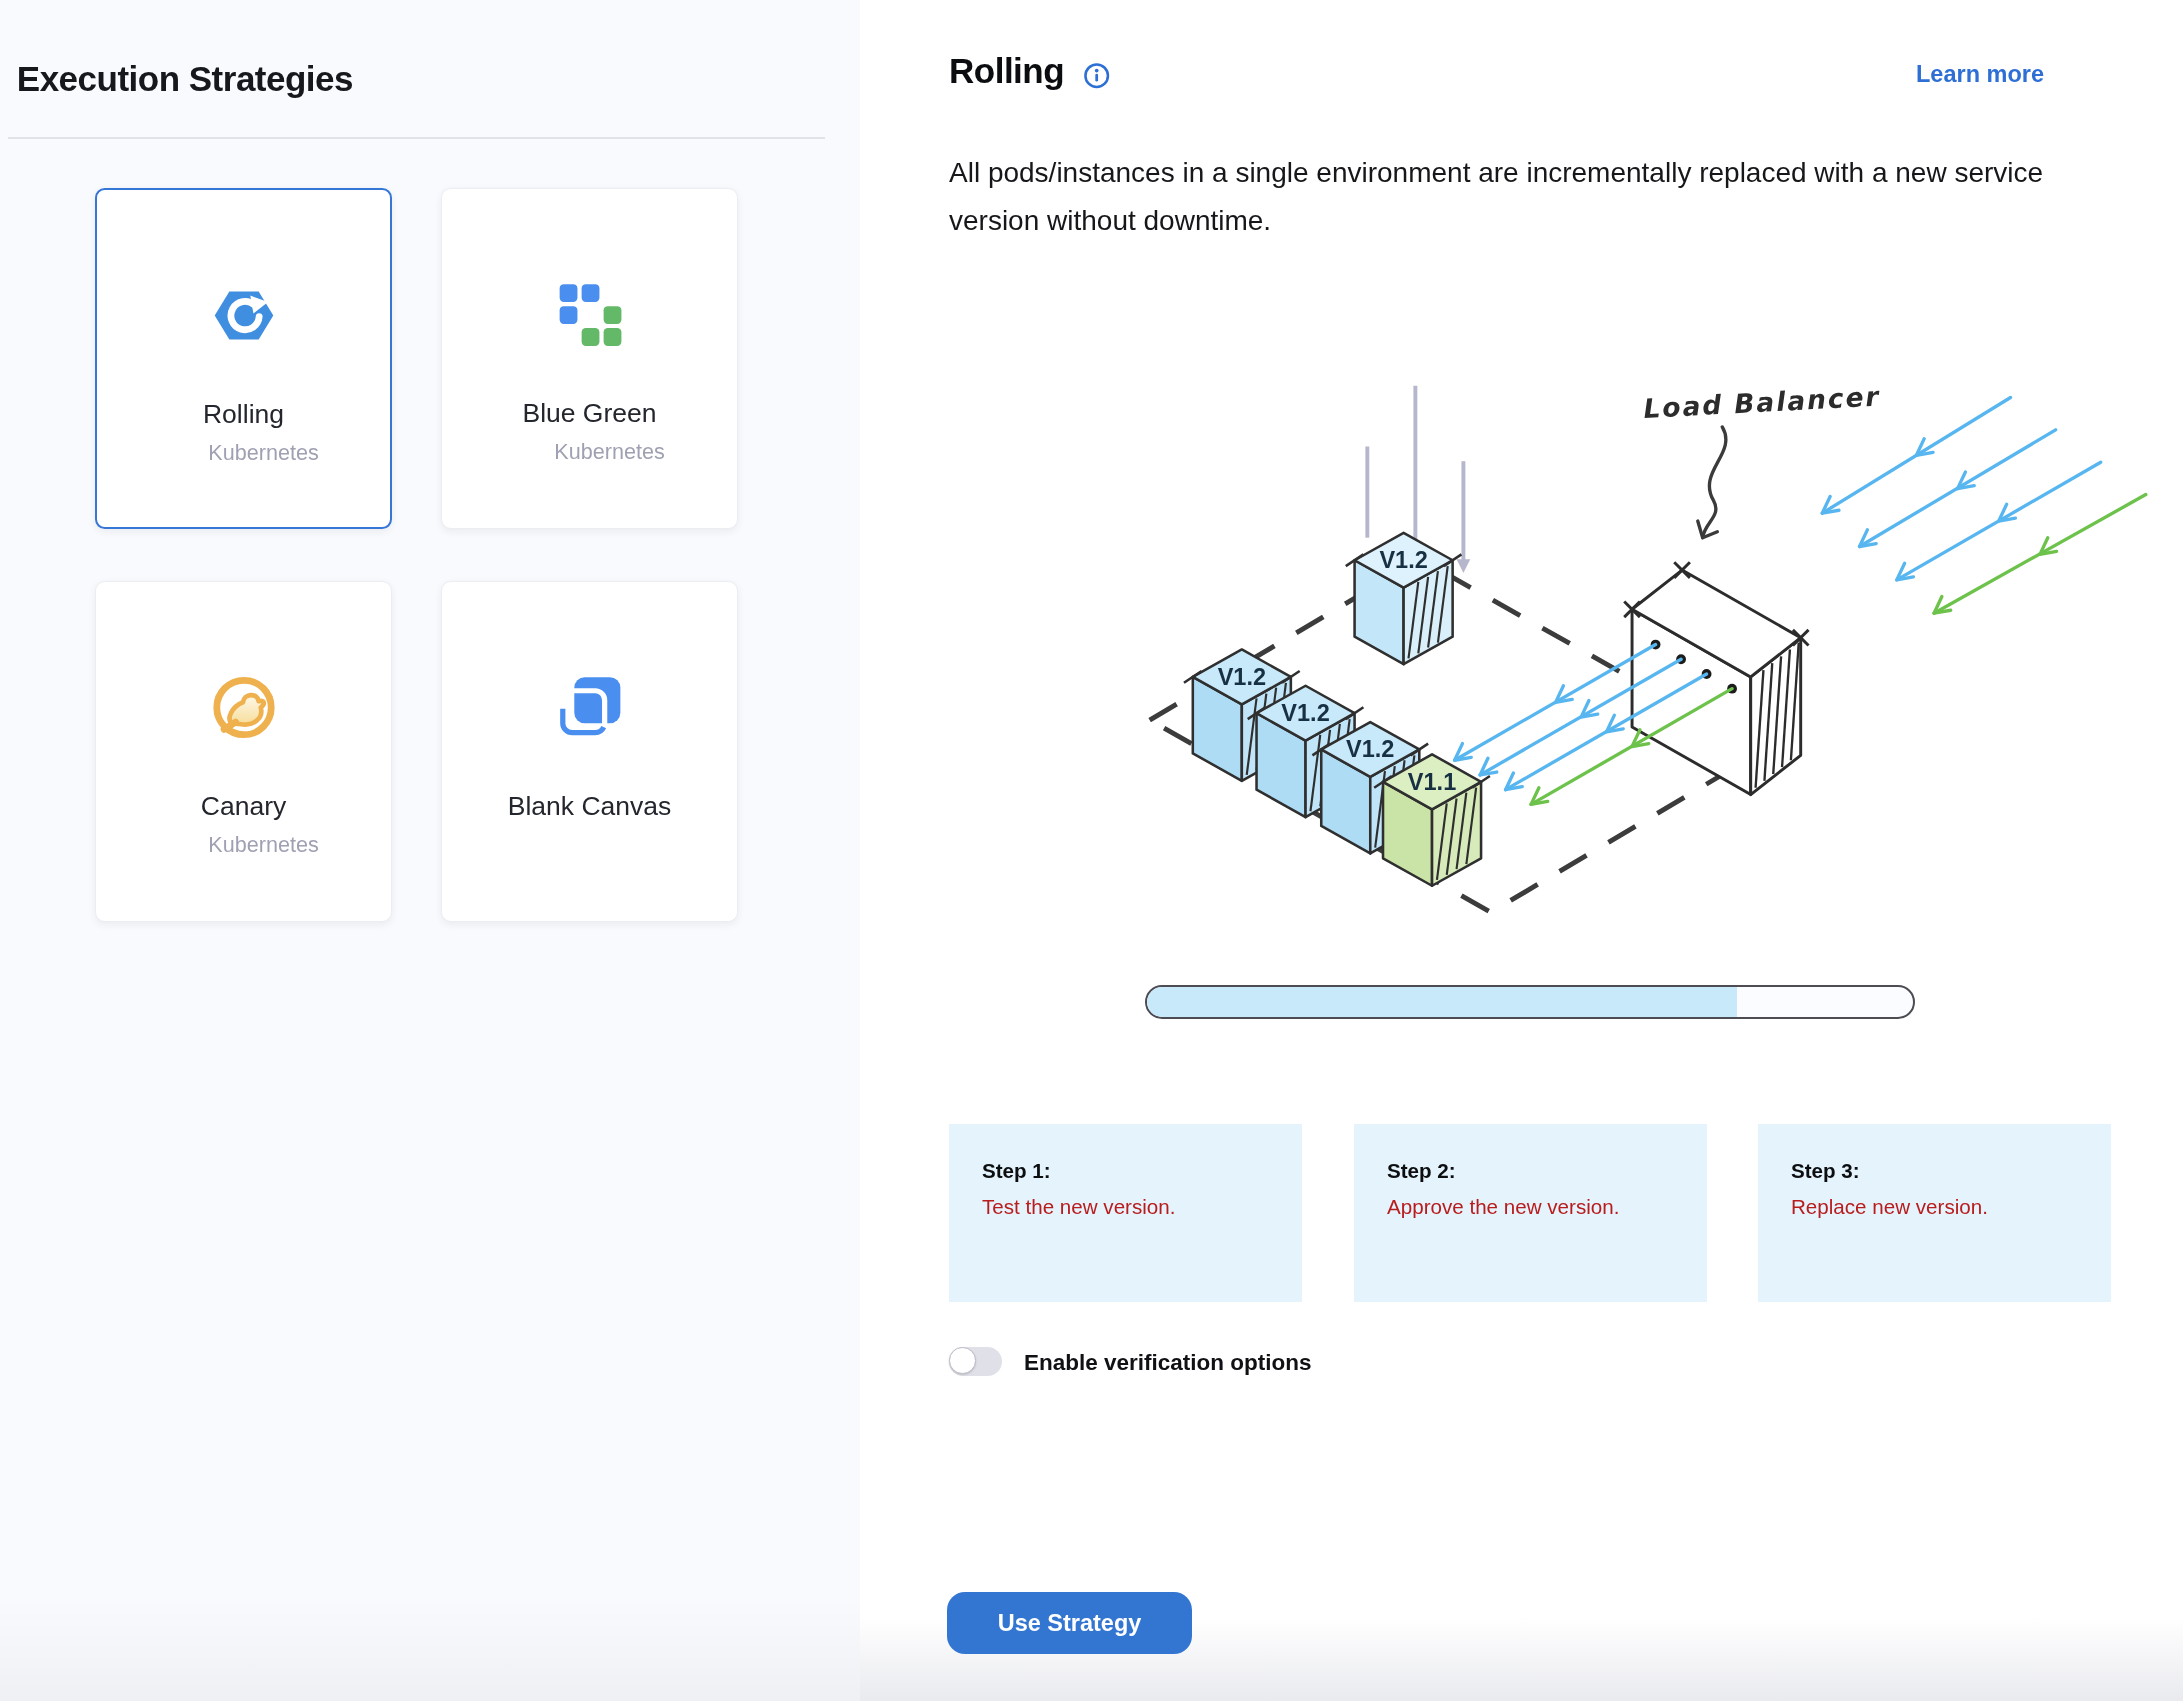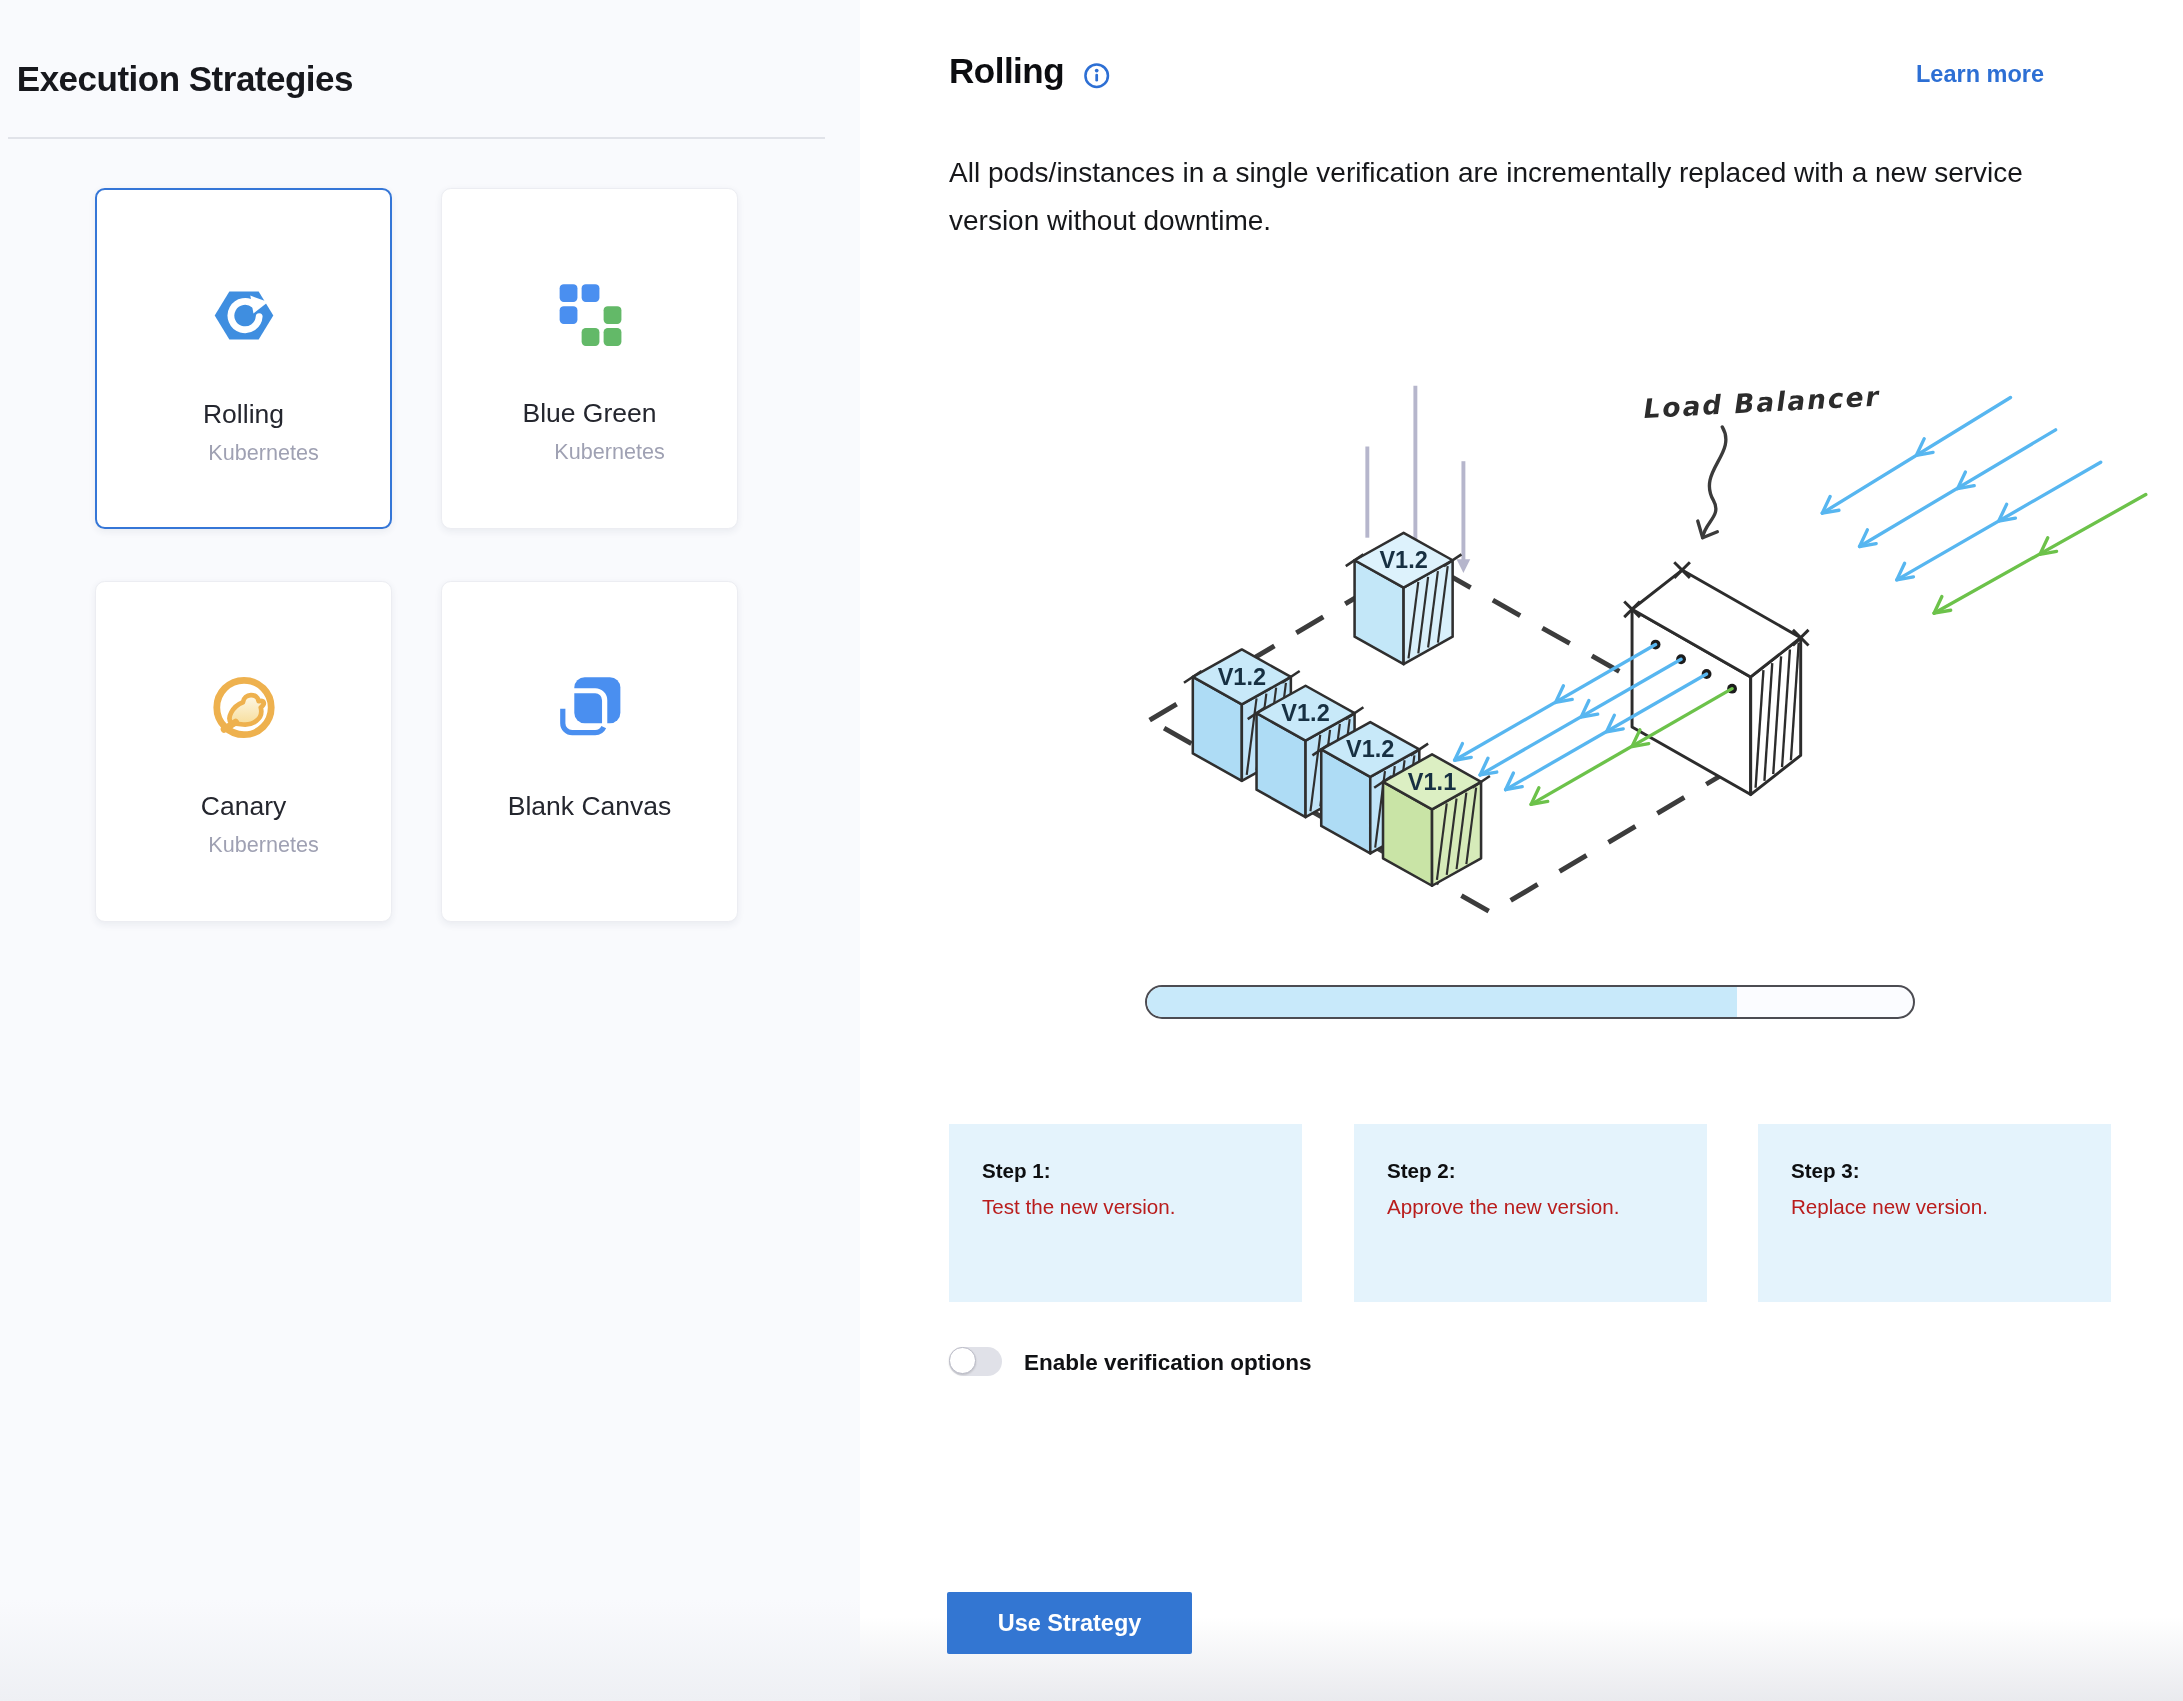--- a/index.html
+++ b/index.html
@@ -75,21 +75,21 @@
   .toggle-knob{
     position:absolute;left:0px;top:0px;width:26.5px;height:26.5px;border-radius:50%;
     background:#ffffff;border:1.5px solid #b9bac6;box-sizing:border-box;
     box-shadow:0 1px 2px rgba(0,0,0,.15);
   }
   .toggle-label{
     position:absolute;left:164px;top:1350px;font-size:22.5px;font-weight:700;color:#101114;
   }
   .use-strategy-btn{
     position:absolute;left:87px;top:1592px;width:245px;height:62px;
-    background:#3376d2;border:none;border-radius:2px;cursor:pointer;
+    background:#3376d2;border:none;border-radius:18px;cursor:pointer;
     color:#ffffff;font-size:23.5px;font-weight:700;font-family:"Liberation Sans",sans-serif;
   }
   .sketch-text{
     font-family:"DejaVu Sans",sans-serif;font-style:italic;font-weight:600;
     letter-spacing:2px;fill:#2c2c2c;font-size:27px;
   }
   .cube-label{font-size:24px;font-weight:700;fill:#173042;text-anchor:middle;
     font-family:"Liberation Sans",sans-serif;}
 </style>
 </head>
@@ -171,21 +171,21 @@
     <span class="info-icon">
       <svg viewBox="0 0 28 28">
         <circle cx="14" cy="14" r="11.5" fill="none" stroke="#2d6fd4" stroke-width="2.6"></circle>
         <circle cx="14" cy="8.8" r="1.9" fill="#2d6fd4"></circle>
         <rect x="12.6" y="12" width="2.8" height="8" rx="1.4" fill="#2d6fd4"></rect>
       </svg>
     </span>
 
     <a class="learn-more">Learn more</a>
 
-    <p class="detail-desc">All pods/instances in a single verification are incrementally replaced with a new service version without downtime.</p>
+    <p class="detail-desc">All pods/instances in a single environment are incrementally replaced with a new service version without downtime.</p>
 
     <div class="illustration-wrap">
       <svg viewBox="0 0 1280 680">
 
         <polygon points="222,414 498,250 846,446 570,610" fill="none" stroke="#3c3c3c" stroke-width="5" stroke-dasharray="32 26"></polygon>
 
         <g stroke="#b6b6cc" stroke-width="4" fill="none">
           <line x1="444" y1="135" x2="444" y2="228"></line>
           <line x1="493" y1="73" x2="493" y2="248"></line>
           <line x1="542" y1="150" x2="542" y2="256"></line>

